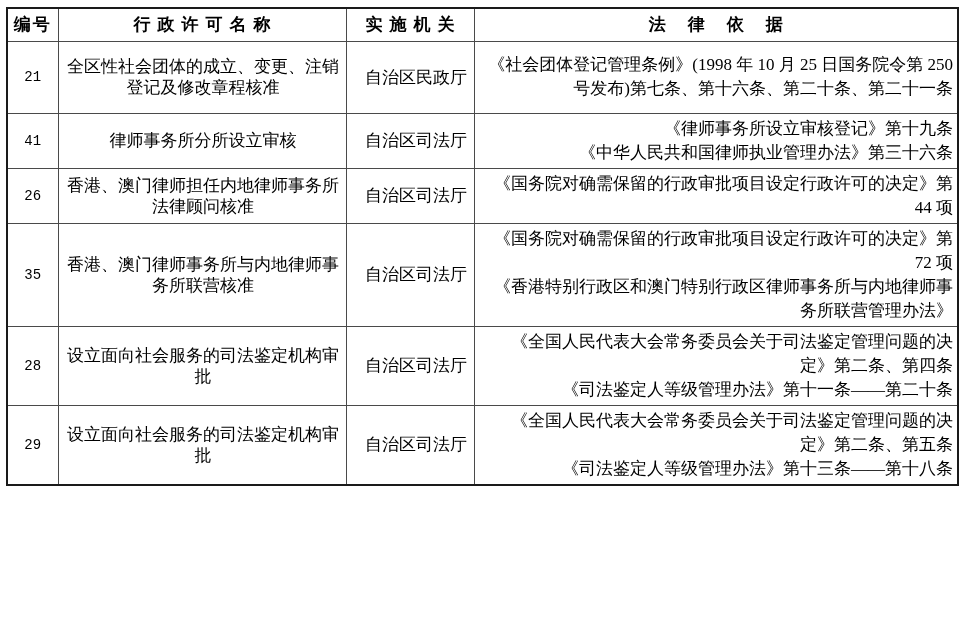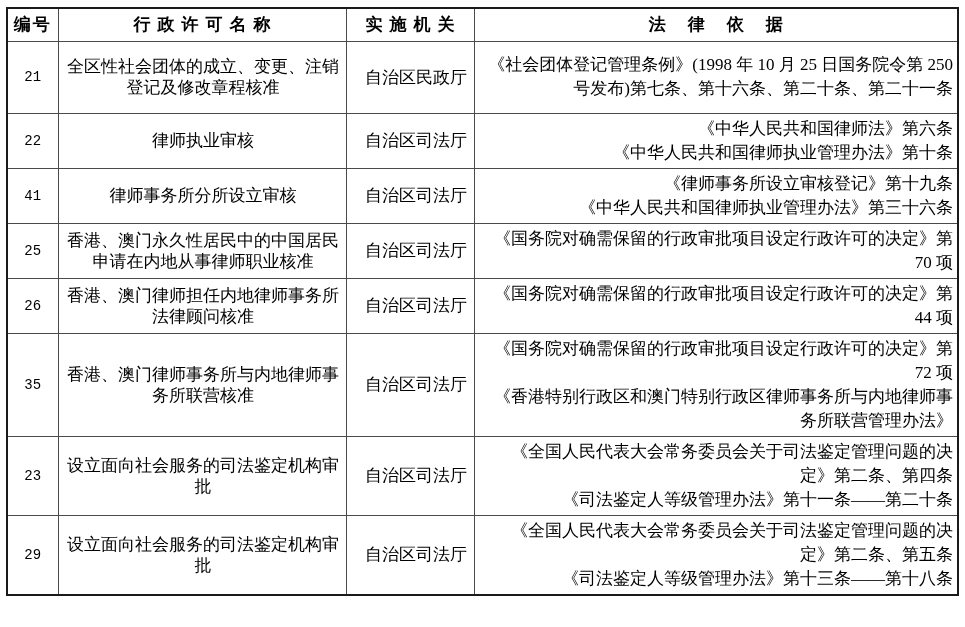--- a/index.html
+++ b/index.html
@@ -98,54 +98,41 @@
       </tr>
     </thead>
     <tbody>
       <tr class="h72">
         <td class="id-cell">21</td>
         <td class="name-cell">全区性社会团体的成立、变更、注销登记及修改章程核准</td>
         <td class="agency-cell">自治区民政厅</td>
         <td class="legal-cell">《社会团体登记管理条例》(1998 年 10 月 25 日国务院令第 250 号发布)第七条、第十六条、第二十条、第二十一条</td>
       </tr>
       <tr class="h55">
-        <td class="id-cell">22</td>
-        <td class="name-cell">律师执业审核</td>
-        <td class="agency-cell">自治区司法厅</td>
-        <td class="legal-cell">《中华人民共和国律师法》第六条
-《中华人民共和国律师执业管理办法》第十条</td>
-      </tr>
-      <tr class="h55">
         <td class="id-cell">41</td>
         <td class="name-cell">律师事务所分所设立审核</td>
         <td class="agency-cell">自治区司法厅</td>
         <td class="legal-cell">《律师事务所设立审核登记》第十九条
 《中华人民共和国律师执业管理办法》第三十六条</td>
-      </tr>
-      <tr class="h55">
-        <td class="id-cell">25</td>
-        <td class="name-cell">香港、澳门永久性居民中的中国居民申请在内地从事律师职业核准</td>
-        <td class="agency-cell">自治区司法厅</td>
-        <td class="legal-cell">《国务院对确需保留的行政审批项目设定行政许可的决定》第 70 项</td>
       </tr>
       <tr class="h55">
         <td class="id-cell">26</td>
         <td class="name-cell">香港、澳门律师担任内地律师事务所法律顾问核准</td>
         <td class="agency-cell">自治区司法厅</td>
         <td class="legal-cell">《国务院对确需保留的行政审批项目设定行政许可的决定》第 44 项</td>
       </tr>
       <tr class="h65">
         <td class="id-cell">35</td>
         <td class="name-cell">香港、澳门律师事务所与内地律师事务所联营核准</td>
         <td class="agency-cell">自治区司法厅</td>
         <td class="legal-cell">《国务院对确需保留的行政审批项目设定行政许可的决定》第 72 项
 《香港特别行政区和澳门特别行政区律师事务所与内地律师事务所联营管理办法》</td>
       </tr>
       <tr class="h70">
-        <td class="id-cell">23</td>
+        <td class="id-cell">28</td>
         <td class="name-cell">设立面向社会服务的司法鉴定机构审批</td>
         <td class="agency-cell">自治区司法厅</td>
         <td class="legal-cell">《全国人民代表大会常务委员会关于司法鉴定管理问题的决定》第二条、第四条
 《司法鉴定人等级管理办法》第十一条——第二十条</td>
       </tr>
       <tr class="h70">
         <td class="id-cell">29</td>
         <td class="name-cell">设立面向社会服务的司法鉴定机构审批</td>
         <td class="agency-cell">自治区司法厅</td>
         <td class="legal-cell">《全国人民代表大会常务委员会关于司法鉴定管理问题的决定》第二条、第五条

